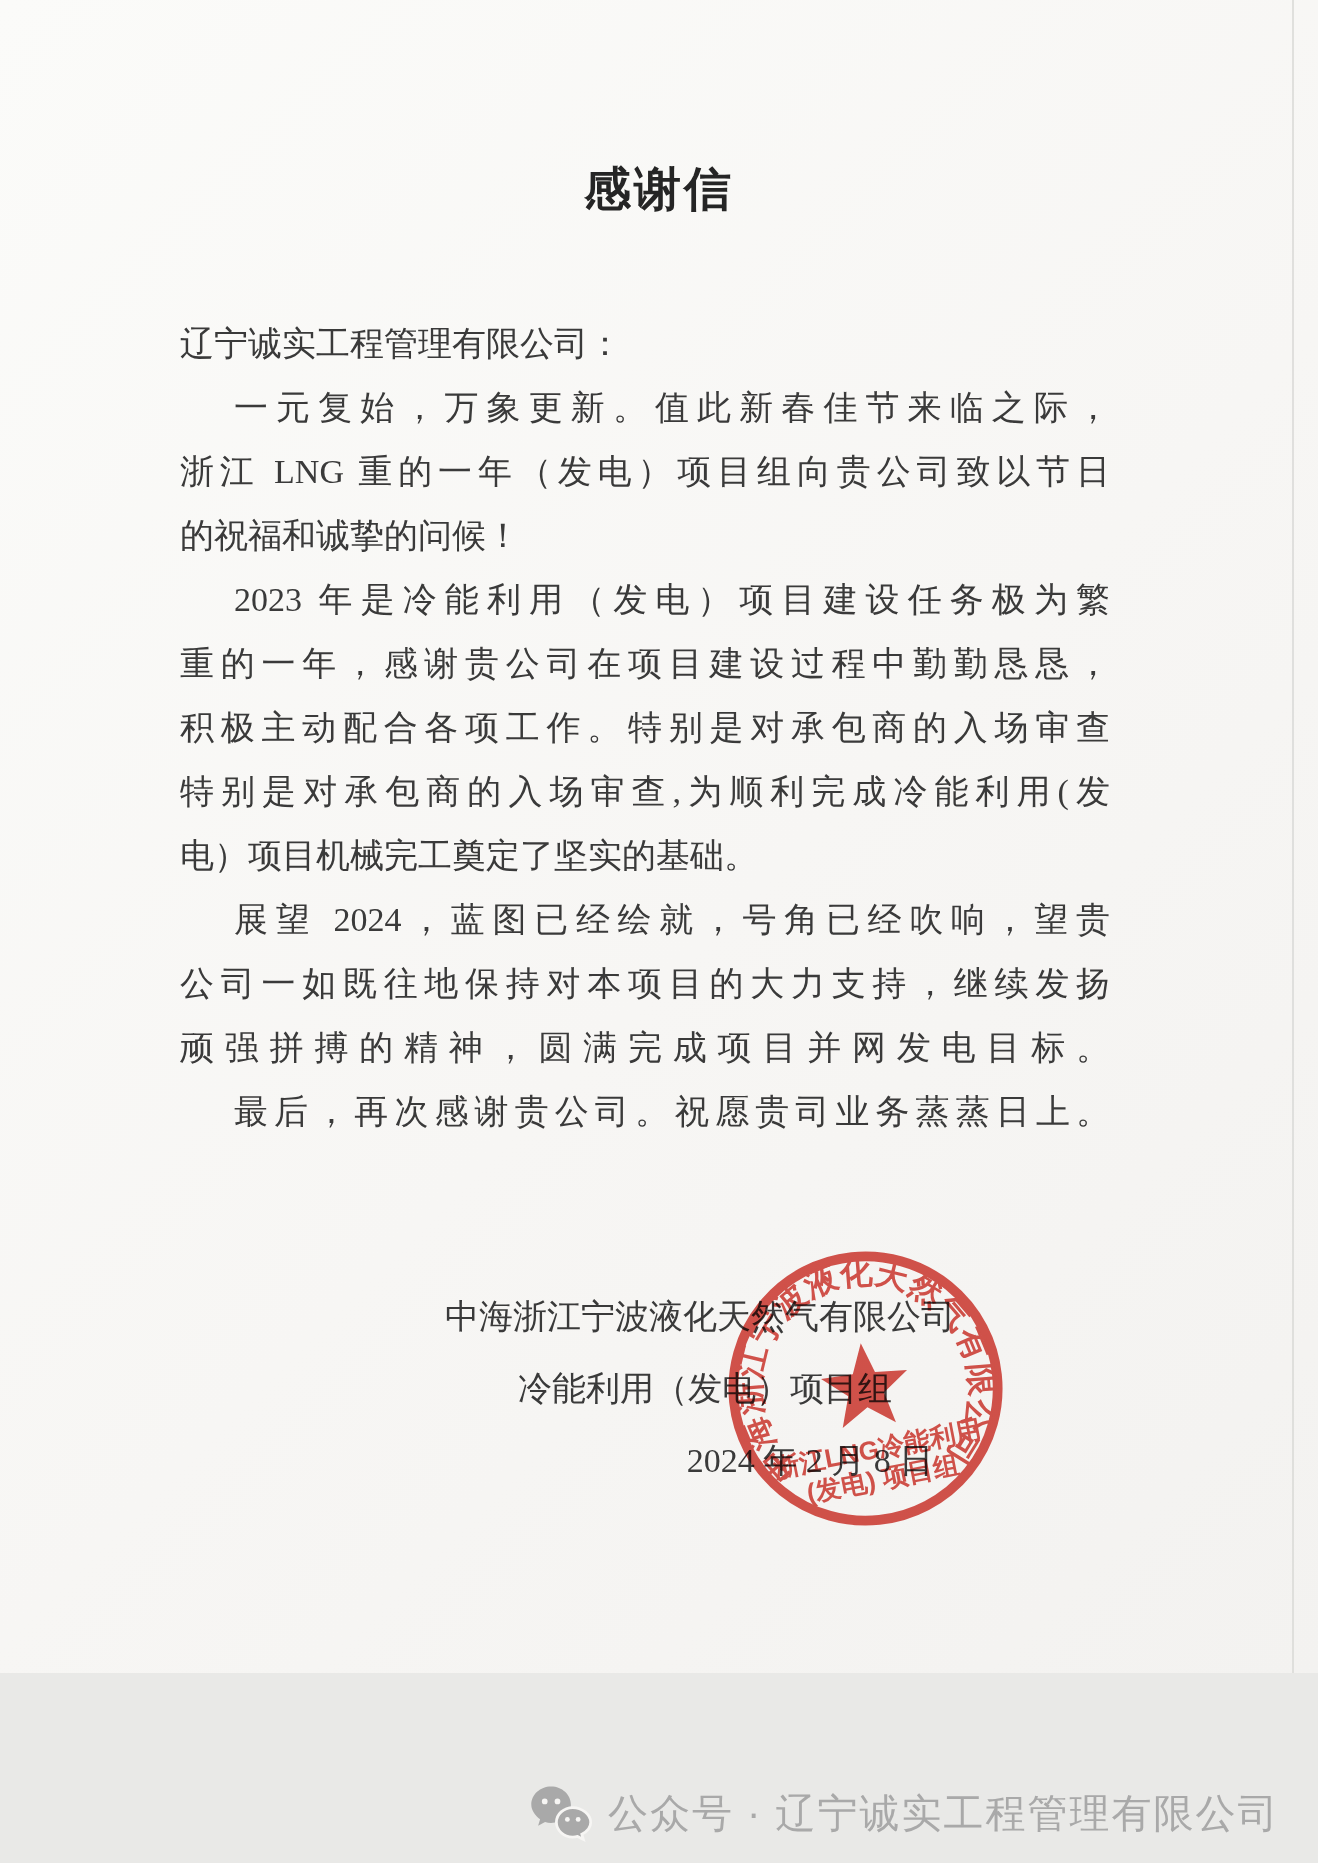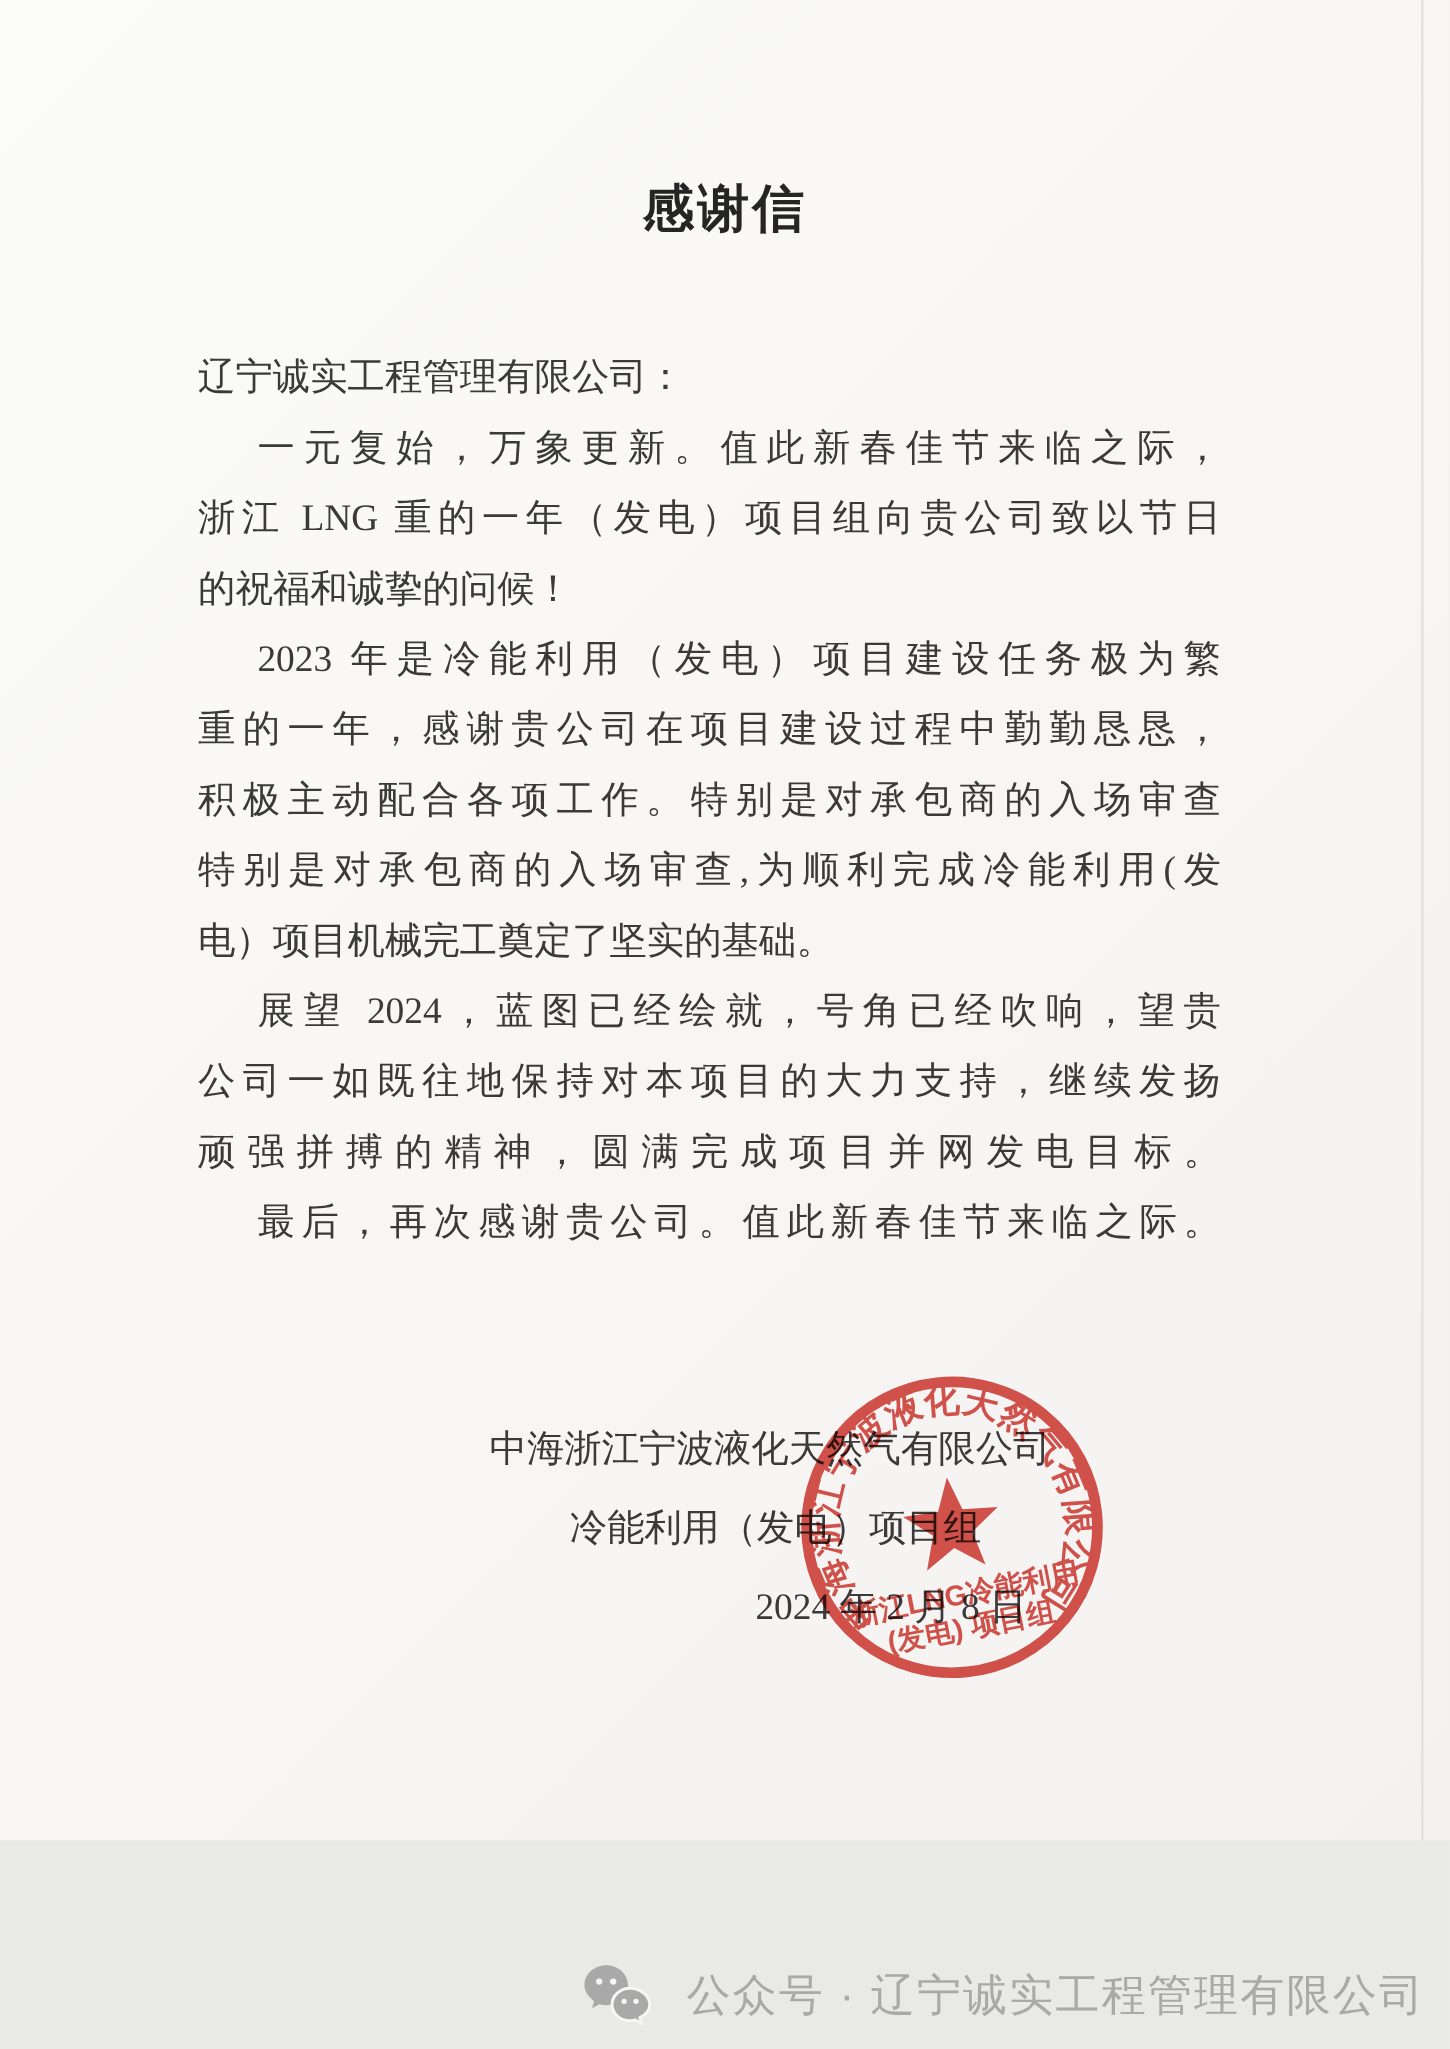--- a/index.html
+++ b/index.html
@@ -44,21 +44,21 @@
   .sig-date{
     position:absolute;left:810px;top:1438px;transform:translateX(-50%);
     font-size:34px;white-space:nowrap;
   }
   .stamp{
     position:absolute;left:703px;top:1226px;width:325px;height:325px;
     mix-blend-mode:multiply;opacity:.92;
   }
   .footer{
     position:absolute;left:528px;top:1778px;height:70px;
-    display:flex;align-items:center;gap:30px;
+    display:flex;align-items:center;gap:14px;
   }
   .footer-text{
     font-family:"Liberation Sans","DejaVu Sans",sans-serif;
     font-size:40px;color:#a9a9a9;letter-spacing:2px;white-space:nowrap;
   }
   .wechat-icon{width:66px;height:62px;flex:0 0 auto;}
 </style>
 </head>
 <body>
 
@@ -72,21 +72,21 @@
     <div class="line fill">浙江 LNG 重的一年（发电）项目组向贵公司致以节日</div>
     <div class="line">的祝福和诚挚的问候！</div>
     <div class="line fill indent">2023 年是冷能利用（发电）项目建设任务极为繁</div>
     <div class="line fill">重的一年，感谢贵公司在项目建设过程中勤勤恳恳，</div>
     <div class="line fill">积极主动配合各项工作。特别是对承包商的入场审查</div>
     <div class="line fill">特别是对承包商的入场审查,为顺利完成冷能利用(发</div>
     <div class="line">电）项目机械完工奠定了坚实的基础。</div>
     <div class="line fill indent">展望 2024，蓝图已经绘就，号角已经吹响，望贵</div>
     <div class="line fill">公司一如既往地保持对本项目的大力支持，继续发扬</div>
     <div class="line fill">顽强拼搏的精神，圆满完成项目并网发电目标。</div>
-    <div class="line fill indent">最后，再次感谢贵公司。值此新春佳节来临之际。</div>
+    <div class="line fill indent">最后，再次感谢贵公司。祝愿贵司业务蒸蒸日上。</div>
   </div>
 
   <div class="signature">
     <div class="sig-company">中海浙江宁波液化天然气有限公司</div>
     <div class="sig-dept">冷能利用（发电）项目组</div>
     <div class="sig-date">2024 年 2 月 8 日</div>
   </div>
 
   <svg class="stamp" viewBox="0 0 300 300" xmlns="http://www.w3.org/2000/svg">
     <g transform="rotate(-6 150 150)">

